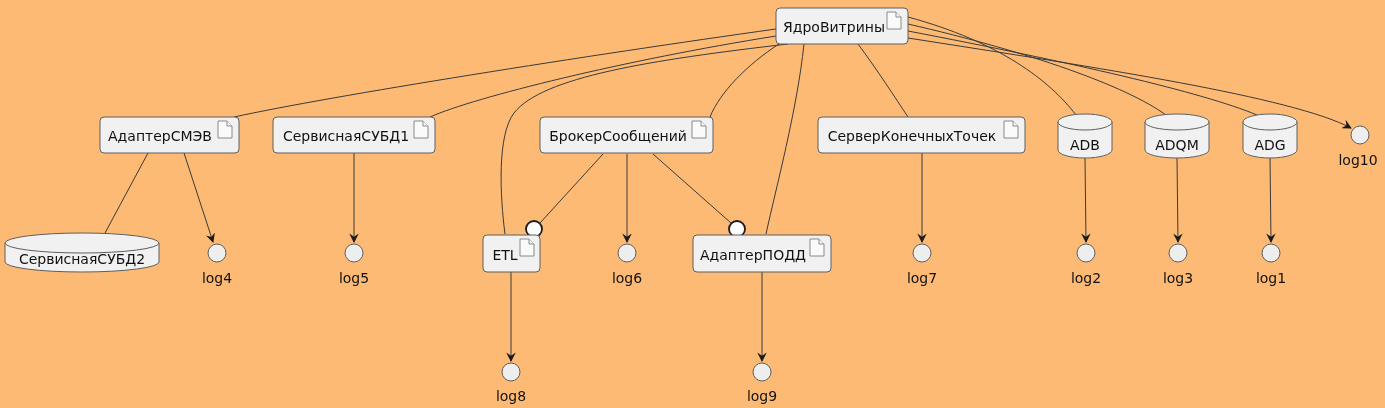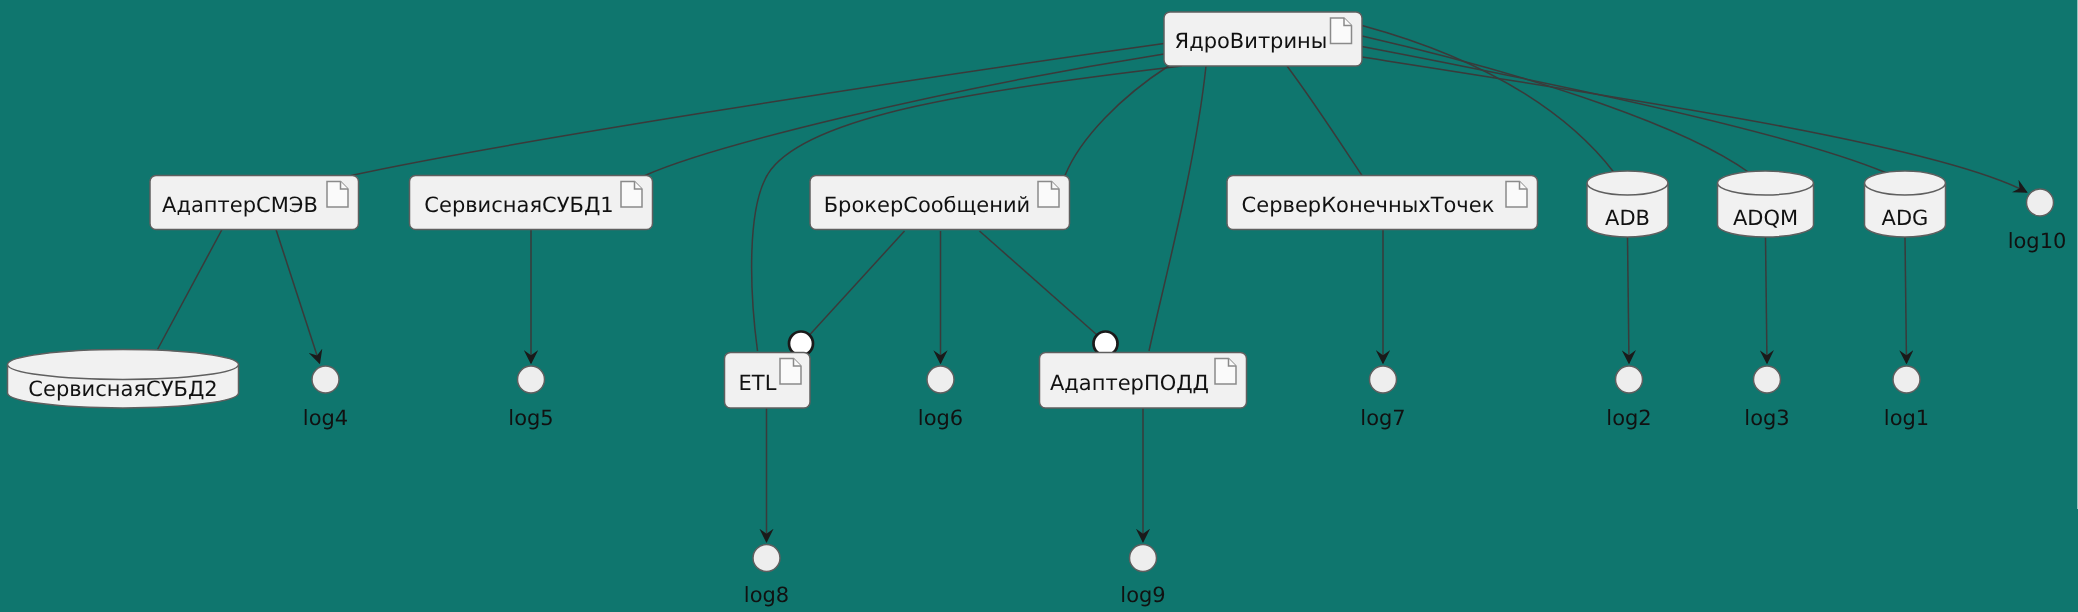--- a/index.html
+++ b/index.html
@@ -5,21 +5,21 @@
   html, body {
     margin: 0;
     padding: 0;
     background: #ffffff;
     font-family: "DejaVu Sans", "Liberation Sans", sans-serif;
   }
   .diagram-wrap {
     position: relative;
     width: 1385px;
     height: 408px;
-    background: #0f766e;
+    background: #fdba74;
     overflow: hidden;
   }
   svg text {
     font-family: "DejaVu Sans", "Liberation Sans", sans-serif;
     font-size: 14px;
     fill: #111111;
   }
   svg .node-shape {
     fill: #f1f1f1;
     stroke: #5f5f5f;

